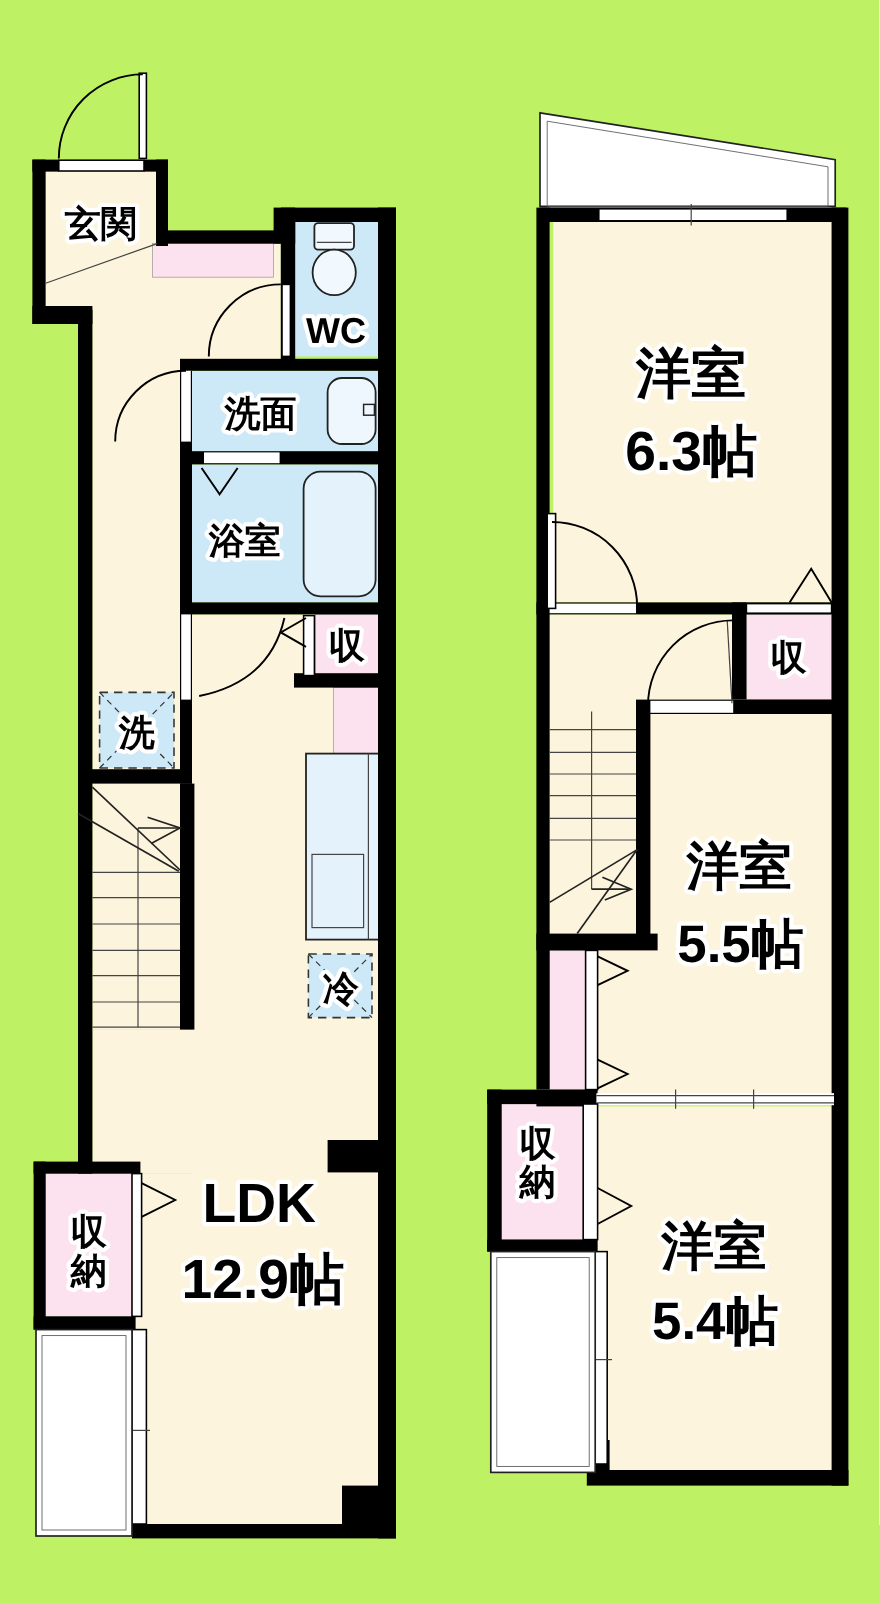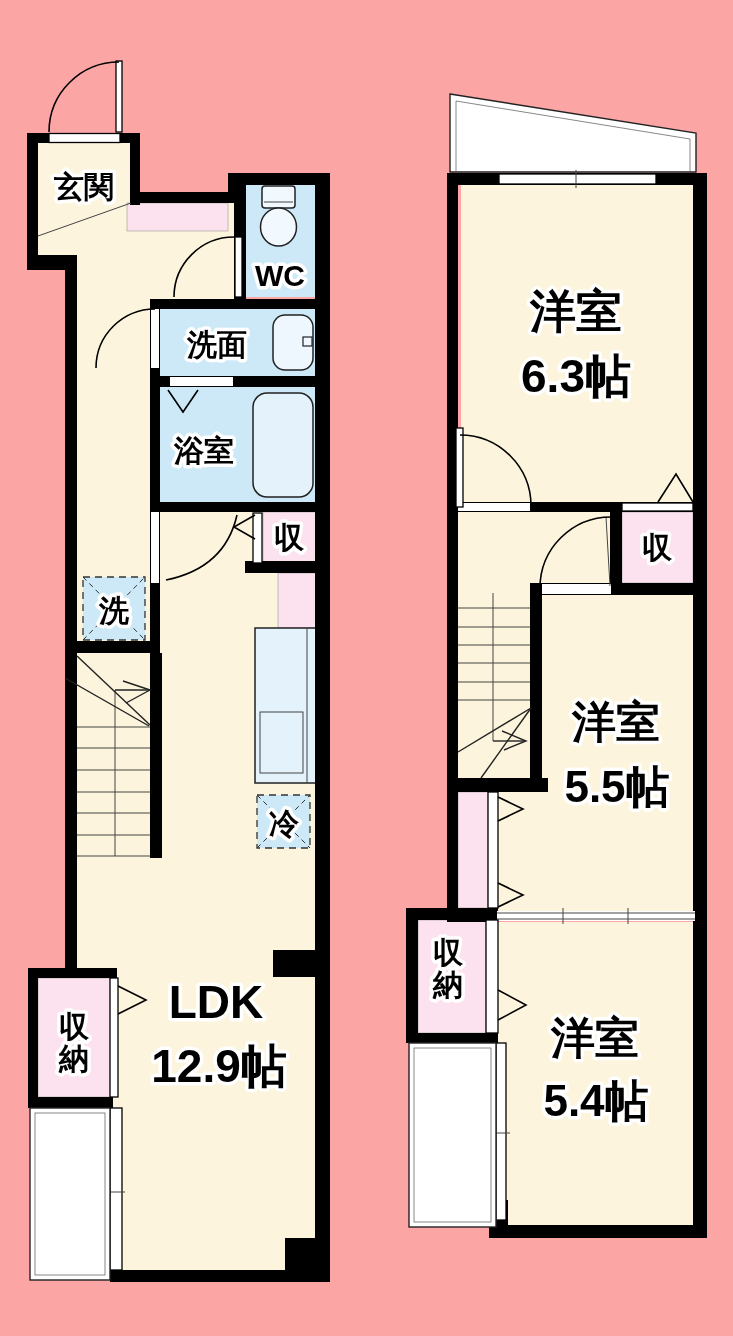--- a/index.html
+++ b/index.html
@@ -1,16 +1,16 @@
 <!DOCTYPE html>
 <html style="--wall: #000000; --floor: #fcf4dc; --wet: #cde9f7; --closet: #fbe2ee; --fixture: #e4f2fb; --bg: #ffffff;"><head>
 <meta charset="utf-8">
 <style>
   html,body{margin:0;padding:0;background:#fff;}
-  .page{width:733px;height:1336px;background:#fca5a5;position:relative;overflow:hidden;}
+  .page{width:733px;height:1336px;background:#bef264;position:relative;overflow:hidden;}
   svg{display:block;}
   .wall{fill:var(--wall);}
   .floor{fill:var(--floor);}
   .wet{fill:var(--wet);}
   .pink{fill:var(--closet);stroke:#999;stroke-width:.6;}
   .opening{fill:#fff;}
   .leaf{fill:#fff;stroke:var(--wall);stroke-width:1.3;}
   .ln{stroke:var(--wall);stroke-width:1.6;fill:none;}
   .thin{stroke:#444;stroke-width:1;fill:none;}
   .fix{fill:var(--fixture);stroke:#222;stroke-width:1.5;}

